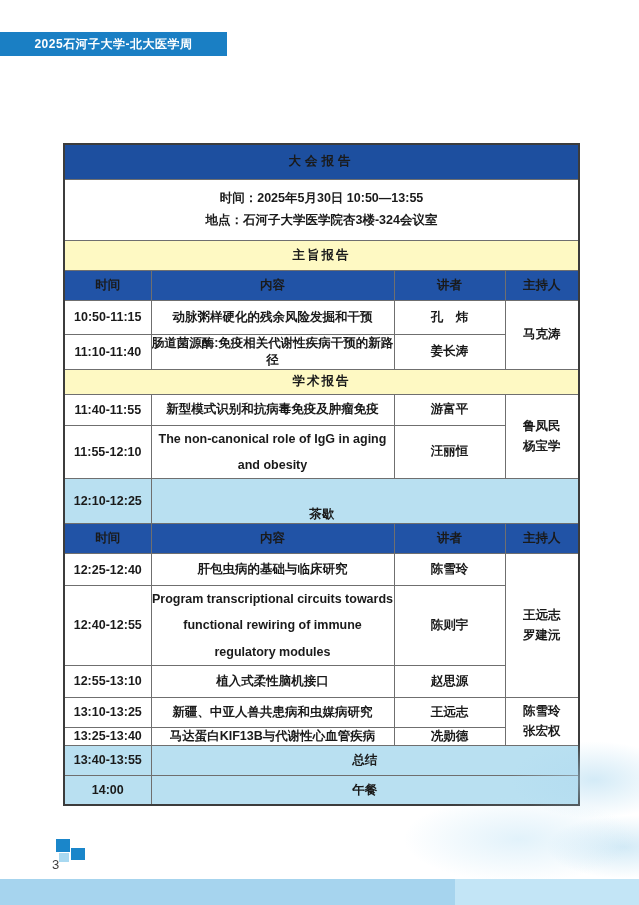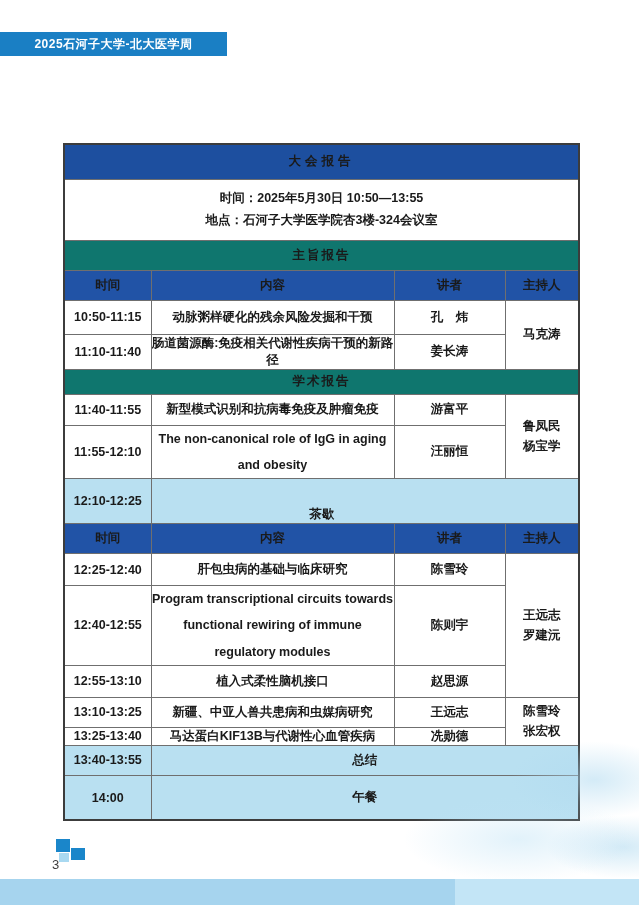--- a/index.html
+++ b/index.html
@@ -24,21 +24,21 @@
     color:#1a1a1a;font-weight:bold;font-size:12.5px;padding:0;overflow:hidden;
   }
   td.title-cell{
     background:#1d4f9f;color:#ffffff;font-size:17px;letter-spacing:4px;
     border-color:#3c3c3c;
   }
   td.info-cell{
     text-align:left;font-size:15px;padding:6px 10px 6px 13px;line-height:1.72;
   }
   td.band-cell{
-    background:#0f766e;font-size:14px;letter-spacing:2px;
+    background:#fef9c3;font-size:14px;letter-spacing:2px;
   }
   td.hdr{
     background:#2153a6;color:#ffffff;font-size:13.5px;border-color:#26262a;
   }
   td.lightrow{background:#b9e0f1;}
   td.host-cell{white-space:pre-line;line-height:1.65;margin-left:32px;}
   td.en{font-weight:normal;font-size:11.5px;white-space:pre-line;line-height:2.1;}
   .shift-left{display:inline-block;padding-right:86px;margin-top:27px;}
   
   .footer-left{position:absolute;left:0;bottom:0;width:455px;height:26px;background:#a6d4ee;}
@@ -155,21 +155,21 @@
   </tr>
   <tr style="height:14px">
     <td>13:25-13:40</td>
     <td>马达蛋白KIF13B与代谢性心血管疾病</td>
     <td>冼勋德</td>
   </tr>
   <tr style="height:30px">
     <td class="lightrow">13:40-13:55</td>
     <td colspan="3" class="lightrow">总结</td>
   </tr>
-  <tr style="height:45px">
+  <tr style="height:30px">
     <td class="lightrow">14:00</td>
     <td colspan="3" class="lightrow">午餐</td>
   </tr>
 </tbody>
   </table>
 
 <div class="watermark"></div>
 
 <div class="sq1"></div>
 <div class="sq2"></div>

